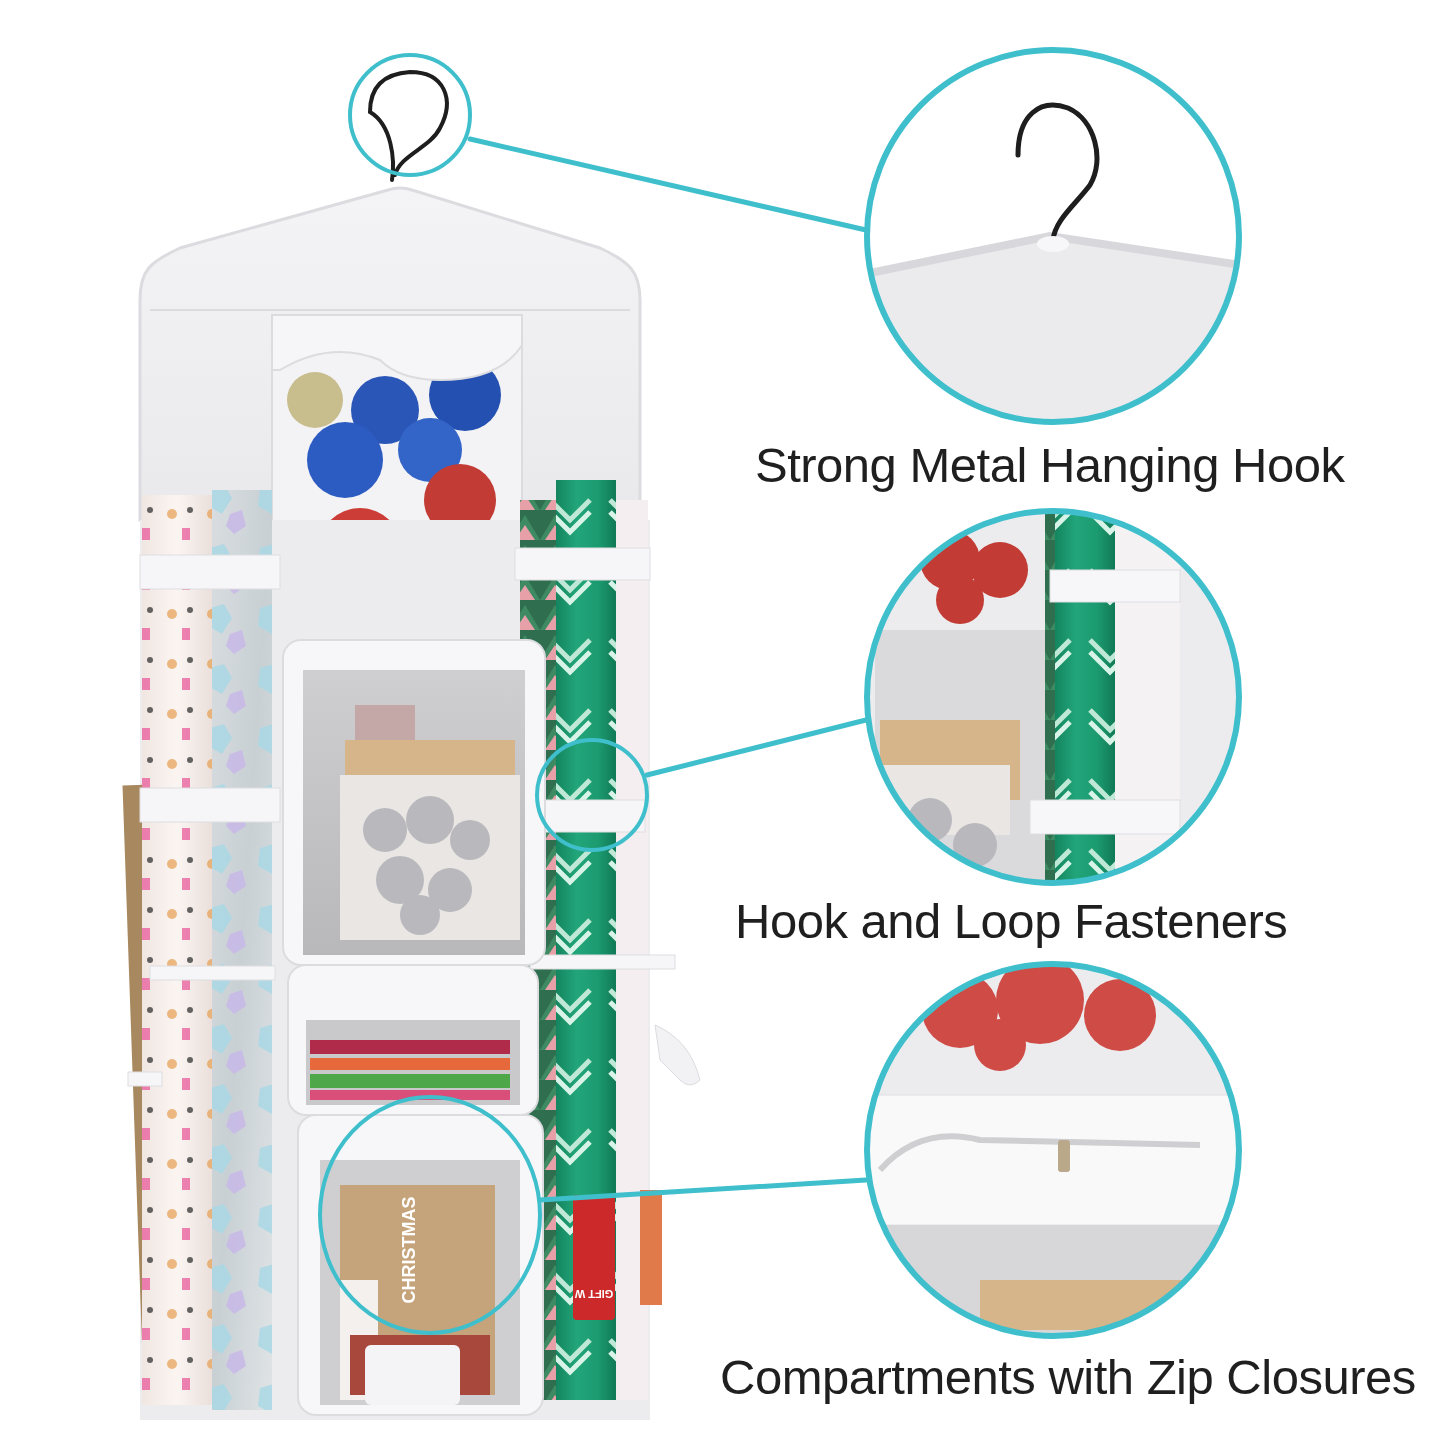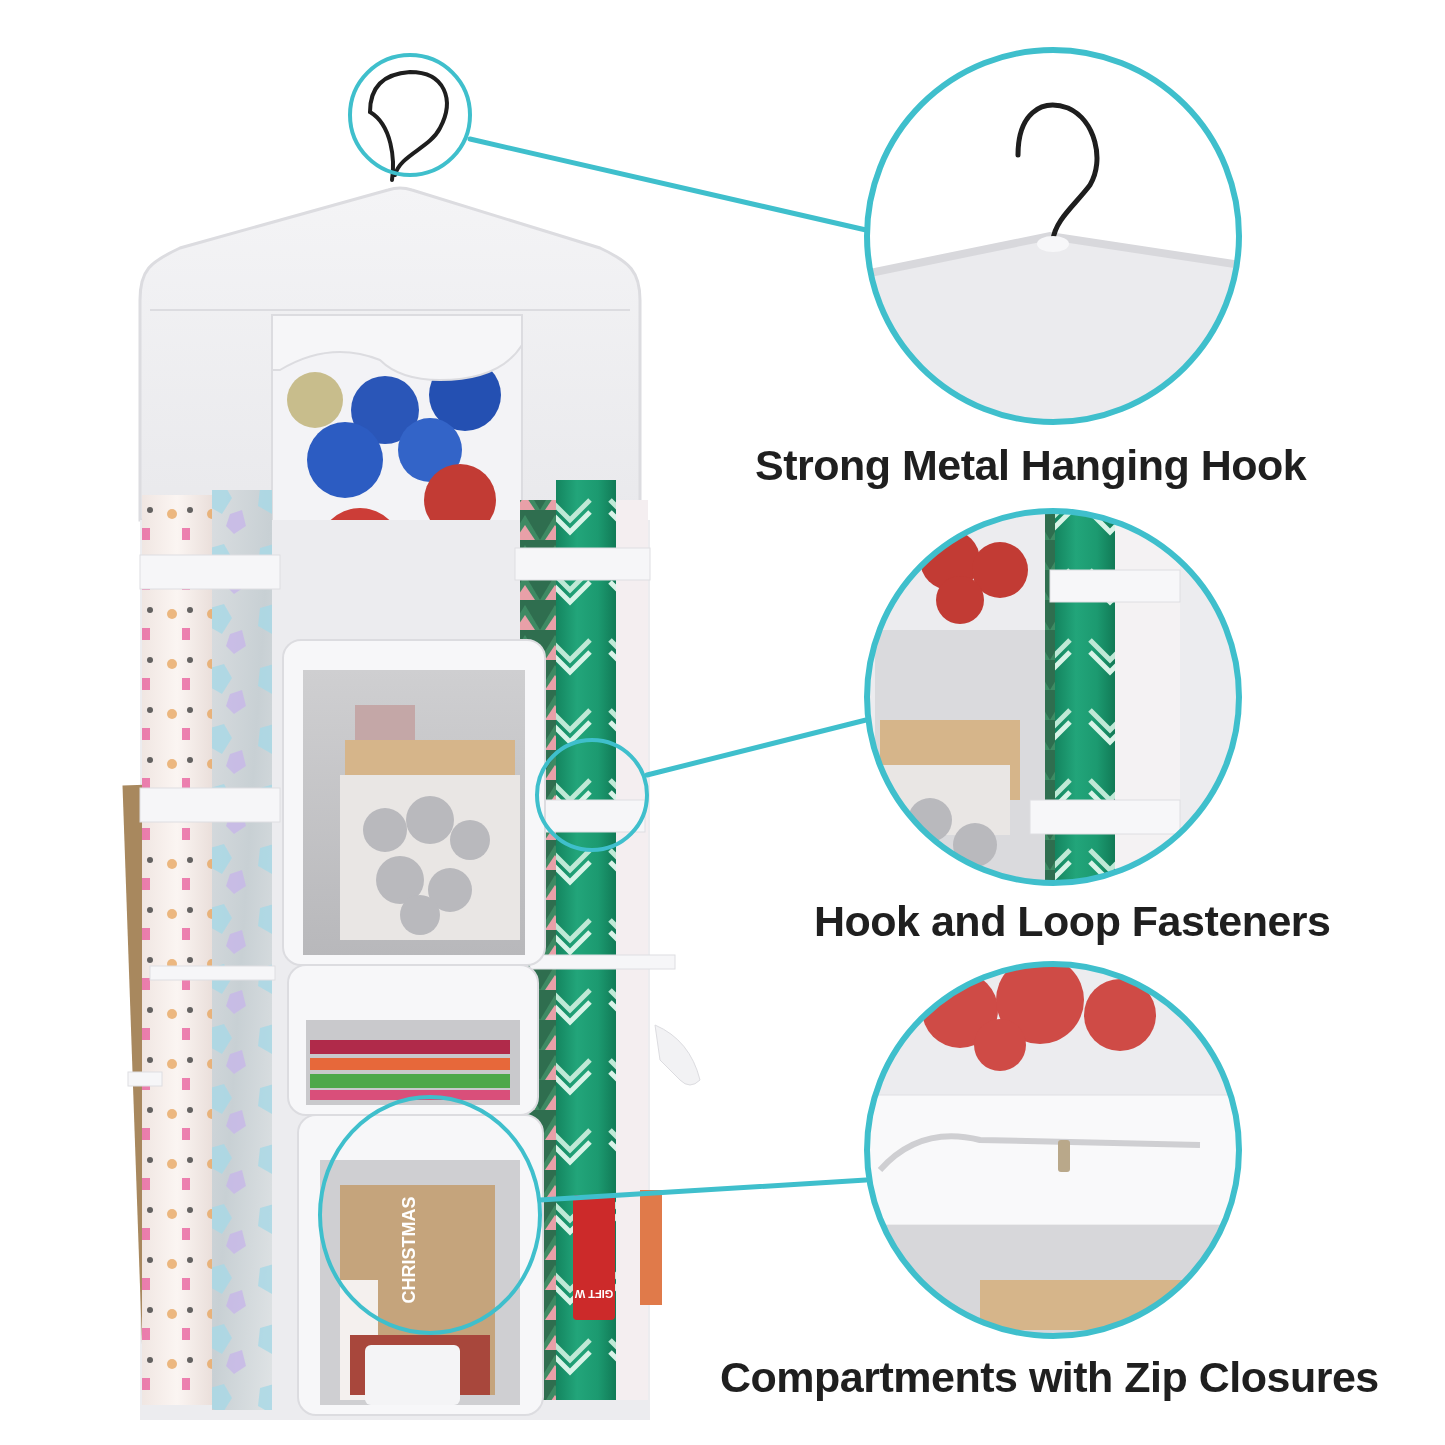--- a/index.html
+++ b/index.html
@@ -1,22 +1,22 @@
 <!DOCTYPE html>
 <html><head>
 <meta charset="utf-8">
 <style>
   html, body { margin:0; padding:0; background:#ffffff; }
   body { width:1445px; height:1445px; position:relative; overflow:hidden;
          font-family:"Liberation Sans", sans-serif; }
   .abs { position:absolute; }
   svg.full { position:absolute; left:0; top:0; width:1445px; height:1445px; }
   .caption { position:absolute; font-family:"Liberation Sans", sans-serif;
-             font-weight:bold; color:#1f1f1f; white-space:nowrap;
-             letter-spacing:-0.5px; font-size:43px; line-height:50px; }
+             font-weight:normal; color:#1f1f1f; white-space:nowrap;
+             letter-spacing:-0.5px; font-size:49px; line-height:50px; }
 </style>
 </head>
 <body>
 
 <div class="abs" style="left:0;top:0;width:1445px;height:1445px;">
 <svg class="full" viewBox="0 0 1445 1445">
   <defs>
     <linearGradient id="fabric" x1="0" y1="0" x2="0" y2="1">
       <stop offset="0" stop-color="#f4f4f6"></stop>
       <stop offset="1" stop-color="#e9e9ec"></stop>
@@ -205,14 +205,14 @@
     <path d="M880 1170 Q 920 1125, 980 1140 L 1200 1145" fill="none" stroke="#cfcfd2" stroke-width="6"></path>
     <rect x="1058" y="1140" width="12" height="32" rx="3" fill="#b9a88a"></rect>
     <rect x="880" y="1225" width="380" height="130" fill="#d7d7da"></rect>
     <rect x="980" y="1280" width="230" height="50" fill="#d6b58a"></rect>
   </g>
   <circle cx="1053" cy="1150" r="186" fill="none" stroke="#3fbfcc" stroke-width="6"></circle>
 </svg>
 </div>
 
 <div class="caption" style="left:755px;top:440px;">Strong Metal Hanging Hook</div>
-<div class="caption" style="left:814px;top:896px;">Hook and Loop Fasteners</div>
+<div class="caption" style="left:735px;top:896px;">Hook and Loop Fasteners</div>
 <div class="caption" style="left:720px;top:1352px;">Compartments with Zip Closures</div>
 
 </body></html>

